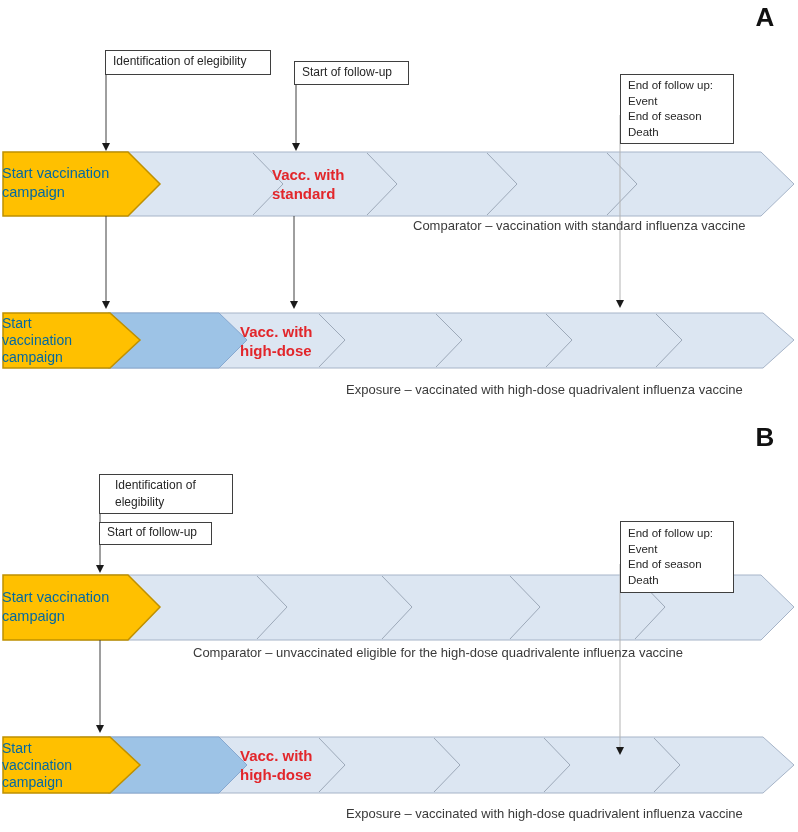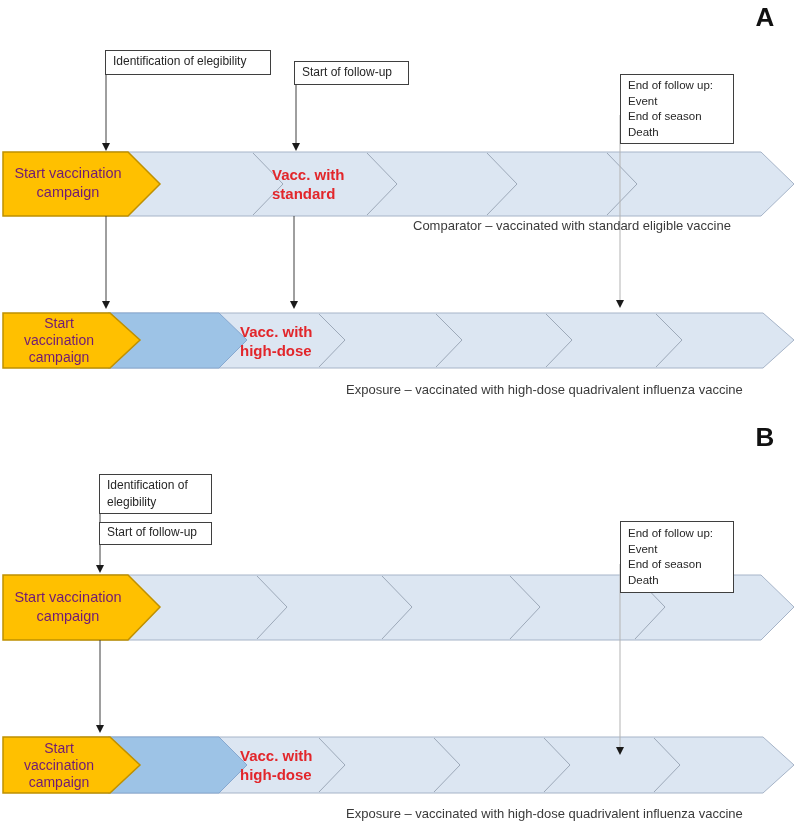--- a/index.html
+++ b/index.html
@@ -9,21 +9,21 @@
   }
   .stage svg{position:absolute;left:0;top:0;}
   .abs{position:absolute;box-sizing:border-box;}
   .panel-label{font-size:26px;font-weight:bold;color:#111111;width:34px;text-align:center;}
   .note-box{
     border:1.5px solid #3f3f3f;background:#ffffff;color:#262626;
     font-size:12px;white-space:pre-line;overflow:hidden;
   }
   .note-box.small{font-size:11.5px;margin-top:28px;}
   .pentagon-text{
-    color:#701a75;font-weight:500;text-align:center;white-space:pre-line;
+    color:#0369a1;font-weight:500;text-align:left;white-space:pre-line;
   }
   .event-text{
     font-weight:bold;white-space:pre-line;
     font-size:15px;line-height:19px;
   }
   .caption{font-size:13px;color:#3a3a3a;white-space:nowrap;}
 </style>
 </head>
 <body>
 
@@ -91,46 +91,47 @@
 Event
 End of season
 Death</div>
 
   <div class="abs pentagon-text" style="left:2px;top:164px;width:132px;font-size:14.5px;line-height:19px;">Start vaccination
 campaign</div>
 
   <div class="abs event-text" style="left:272px;top:165px;width:118px;color:#E2262B;">Vacc. with
 standard</div>
 
-  <div class="abs caption" style="left:413px;top:218px;">Comparator – vaccinated with standard eligible vaccine</div>
+  <div class="abs caption" style="left:413px;top:218px;">Comparator – vaccination with standard influenza vaccine</div>
 
   <div class="abs pentagon-text" style="left:2px;top:315px;width:114px;font-size:14px;line-height:17px;">Start
 vaccination
 campaign</div>
 
   <div class="abs event-text" style="left:240px;top:322px;width:108px;color:#E2262B;">Vacc. with
 high-dose</div>
 
   <div class="abs caption" style="left:346px;top:382px;">Exposure – vaccinated with high-dose quadrivalent influenza vaccine</div>
 
   <div class="abs panel-label" style="left:748px;top:422px;">B</div>
 
-  <div class="abs note-box" style="left:99px;top:474px;width:113px;height:40px;line-height:17px;padding:2px 7px;">Identification of
+  <div class="abs note-box" style="left:99px;top:474px;width:134px;height:40px;line-height:17px;padding:2px 15px;">Identification of
 elegibility</div>
 
   <div class="abs note-box" style="left:99px;top:522px;width:113px;height:23px;line-height:19px;padding:0 7px;">Start of follow-up</div>
 
   <div class="abs note-box small" style="left:620px;top:493px;width:114px;height:72px;line-height:15.5px;padding:4px 7px;">End of follow up:
 Event
 End of season
 Death</div>
 
   <div class="abs pentagon-text" style="left:2px;top:588px;width:132px;font-size:14.5px;line-height:19px;">Start vaccination
 campaign</div>
 
+  <div class="abs caption" style="left:193px;top:645px;">Comparator – unvaccinated eligible for the high-dose quadrivalente influenza vaccine</div>
 
   <div class="abs pentagon-text" style="left:2px;top:740px;width:114px;font-size:14px;line-height:17px;">Start
 vaccination
 campaign</div>
 
   <div class="abs event-text" style="left:240px;top:746px;width:108px;color:#E2262B;">Vacc. with
 high-dose</div>
 
   <div class="abs caption" style="left:346px;top:806px;">Exposure – vaccinated with high-dose quadrivalent influenza vaccine</div>
 

